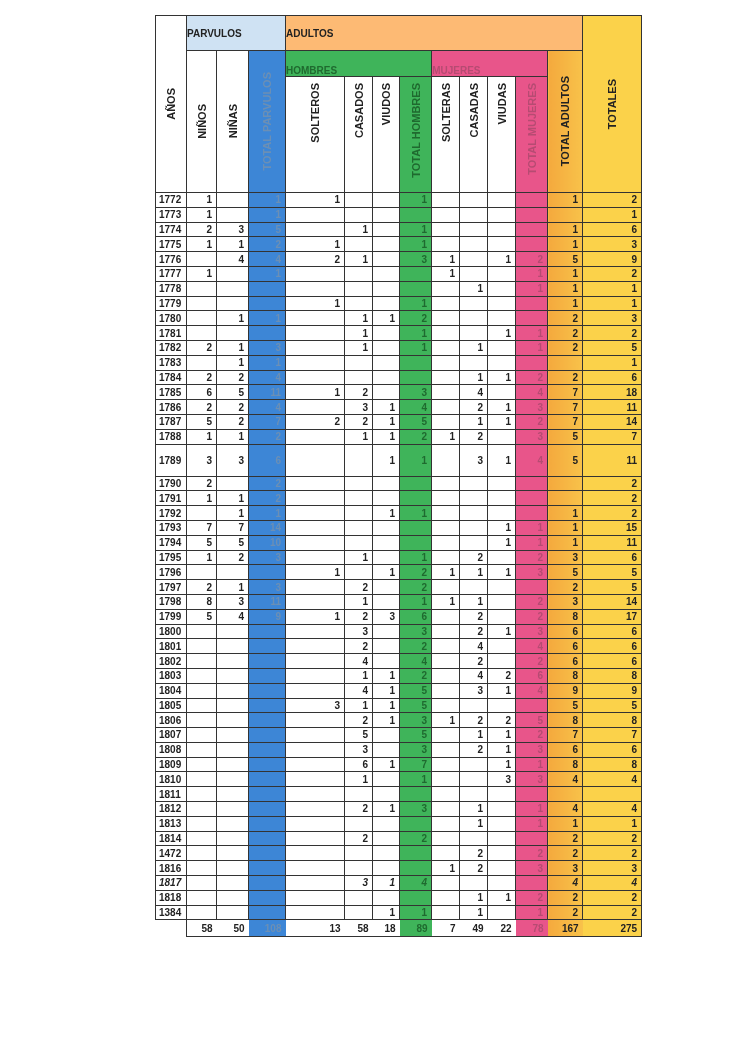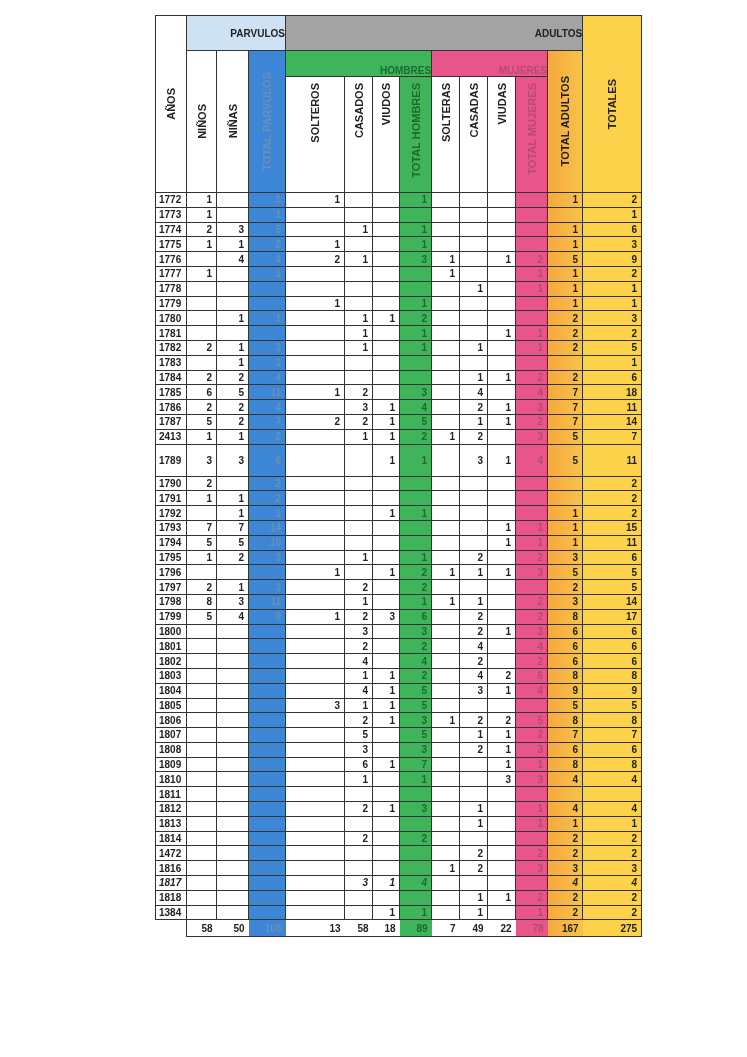--- a/index.html
+++ b/index.html
@@ -1,25 +1,25 @@
 <!DOCTYPE html>
 <html><head>
 <meta charset="utf-8">
 <style>
   html,body{margin:0;padding:0;background:#fff;}
   body{width:747px;height:1057px;position:relative;font-family:"Liberation Sans",sans-serif;}
   #tbl{position:absolute;left:155px;top:15px;border-collapse:collapse;table-layout:fixed;}
   #tbl td,#tbl th{border:1px solid #333;padding:0;font-size:10px;font-weight:bold;color:#222;overflow:hidden;}
-  .hdr{text-align:right;font-size:10px;}
+  .hdr{text-align:left;font-size:10px;}
   .vert{writing-mode:vertical-rl;transform:rotate(180deg);white-space:nowrap;margin:0 auto;font-size:11px;}
   .year{text-align:left;padding-left:3px !important;}
   .num{text-align:right;padding-right:4px !important;}
   .blue{background:#3d86d6;color:#6b8fb5 !important;}
   .lblue{background:#cfe2f3;}
-  .orange{background:#a3a3a3;margin-left:15px;}
+  .orange{background:#fdba74;margin-left:15px;}
   .green{background:#3fb45a;color:#1f6a2f !important;}
   .pink{background:#e8558a;color:#b64b72 !important;}
   .adultos{background:linear-gradient(90deg,#f4a93d,#f8c24a);}
   .yellow{background:#fbd24a;}
   .totrow td{border-top:1px solid #333;border-bottom:1px solid #333;}
   .nob{border:none !important;}
 </style>
 </head>
 <body>
 
@@ -345,21 +345,21 @@
         <td class="num">1</td>
         <td class="num green">5</td>
         <td class="num"></td>
         <td class="num">1</td>
         <td class="num">1</td>
         <td class="num pink">2</td>
         <td class="num adultos">7</td>
         <td class="num yellow">14</td>
       </tr>
       <tr style="height: 14.8px;">
-        <td class="year">2413</td>
+        <td class="year">1788</td>
         <td class="num">1</td>
         <td class="num">1</td>
         <td class="num blue">2</td>
         <td class="num"></td>
         <td class="num">1</td>
         <td class="num">1</td>
         <td class="num green">2</td>
         <td class="num">1</td>
         <td class="num">2</td>
         <td class="num"></td>

